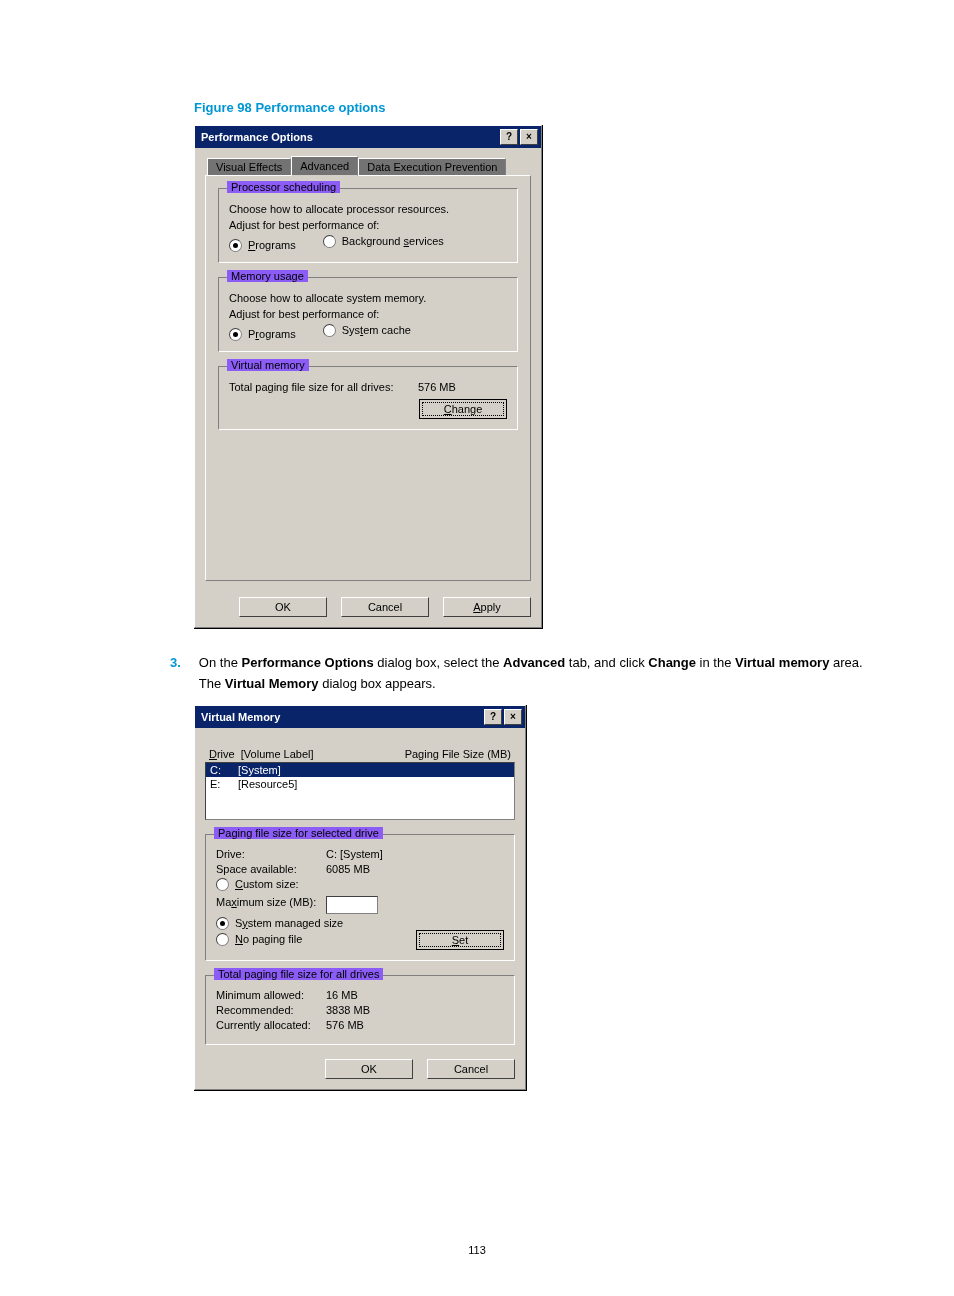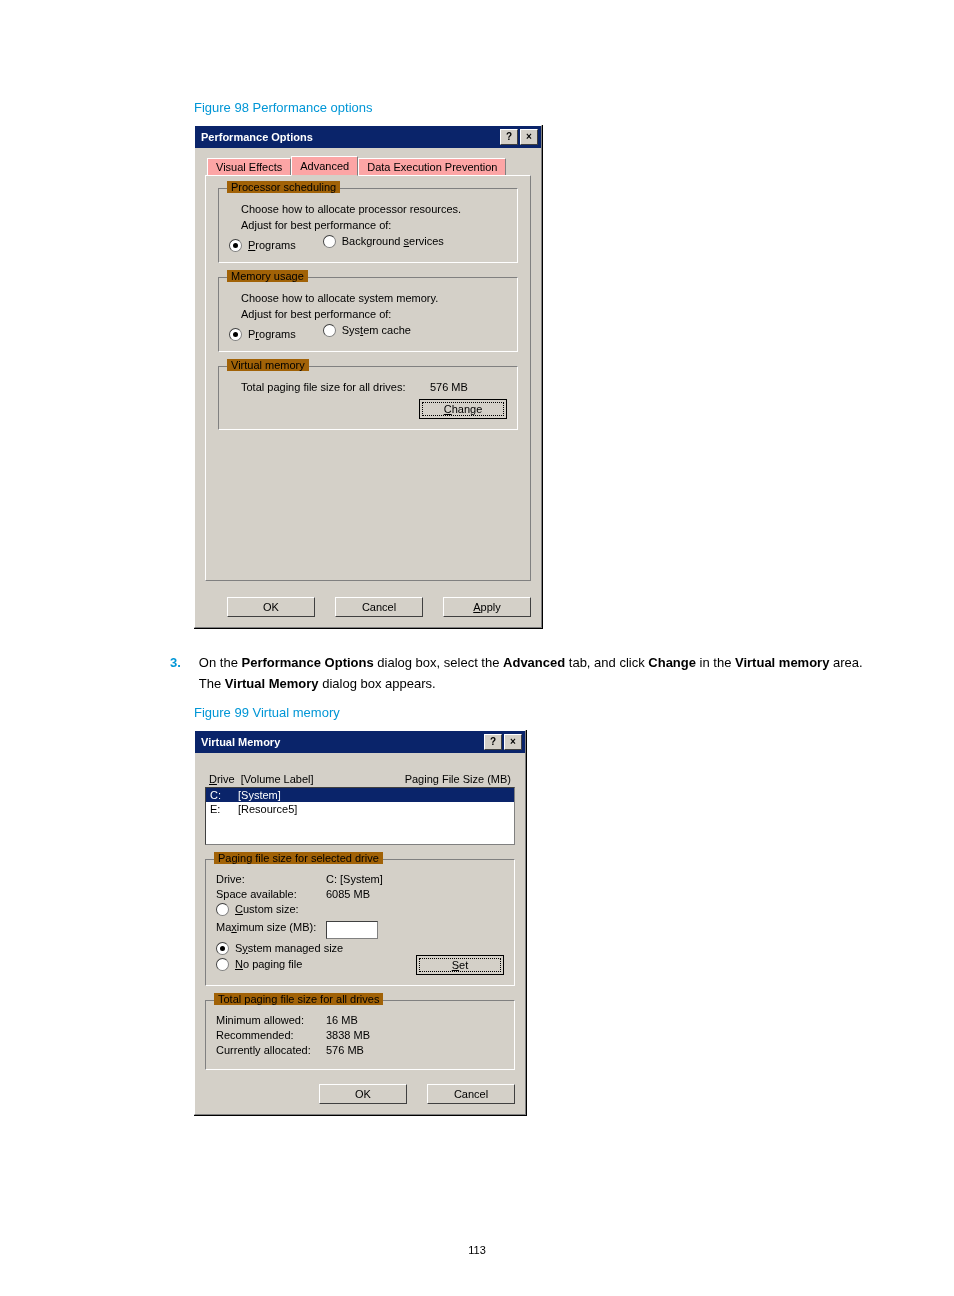--- a/index.html
+++ b/index.html
@@ -1,40 +1,40 @@
 <!DOCTYPE html>
 <html><head>
 <meta charset="utf-8">
 <style>
 body{margin:0;background:#fff;font-family:Arial,Helvetica,sans-serif;font-size:12px;color:#000}
 .page{width:954px;height:1296px;position:relative;padding:100px 70px 0 70px;box-sizing:border-box}
-.figcap{color:#0096d6;font-weight:normal;font-size:13px;margin-bottom:10px;margin-left:124px}
+.figcap{color:#0096d6;font-weight:bold;font-size:13px;margin-bottom:10px;margin-left:124px}
 .win{width:346px;background:#d4d0c8;border:1px solid #808080;border-top-color:#fff;border-left-color:#fff;margin-left:124px;font-family:Tahoma,Arial,sans-serif;font-size:11px}
 .win-outer{border:1px solid #000;border-top:none;border-left:none}
 .titlebar{background:#0a246a;color:#fff;padding:3px 3px 3px 6px;font-weight:bold;display:flex;align-items:center}
 .titlebar .t{flex:1}
 .tbtn{width:16px;height:14px;background:#d4d0c8;border:1px solid #fff;border-right-color:#404040;border-bottom-color:#404040;margin-left:2px;display:flex;align-items:center;justify-content:center;color:#000;font-size:10px;font-weight:bold;line-height:1}
 .body{padding:8px 10px 10px 10px}
 .tabs{display:flex;margin-bottom:-1px;margin-left:2px}
-.tab{padding:3px 8px;border:1px solid #808080;border-top-color:#fff;border-left-color:#fff;background:#fca5a5;font-size:11px;position:relative}
+.tab{padding:3px 8px;border:1px solid #808080;border-top-color:#fff;border-left-color:#fff;background:#737373;font-size:11px;position:relative}
 .tab.active{border-bottom-color:#d4d0c8;z-index:2}
 .tab:not(.active){margin-top:2px;padding-top:2px;padding-bottom:2px}
 .tabpanel{border:1px solid #808080;border-top-color:#fff;border-left-color:#fff;padding:12px;background:#d4d0c8;min-height:380px;position:relative}
 .group{border:1px solid #808080;border-right-color:#fff;border-bottom-color:#fff;padding:10px;margin-bottom:14px;position:relative}
-.glegend{position:absolute;top:-8px;left:8px;background:#a16207;padding:0 4px;font-size:11px}
-.group p{margin:4px 12px}
+.glegend{position:absolute;top:-8px;left:8px;background:#8b5cf6;padding:0 4px;font-size:11px}
+.group p{margin:4px 0}
 .radio{display:inline-flex;margin-right:24px}
 .radio .dot{width:11px;height:11px;border-radius:50%;border:1px solid #808080;border-top-color:#404040;border-left-color:#404040;background:#fff;margin-right:6px;display:flex;align-items:center;justify-content:center}
 .radio.sel .dot::after{content:"";width:5px;height:5px;border-radius:50%;background:#000}
 .u{text-decoration:underline}
 .btn{min-width:70px;padding:3px 8px;background:#d4d0c8;border:1px solid #404040;border-top-color:#fff;border-left-color:#fff;font-size:11px;text-align:center;display:inline-block}
 .btn.def{outline:1px dotted #000;outline-offset:-4px;border:1px solid #000}
 .btnrow{text-align:right;margin-top:6px}
 .btnrow .btn{margin-left:4px}
-.bottom-btns{display:flex;justify-content:flex-end;gap:20px;padding:6px 10px 10px}
+.bottom-btns{display:flex;justify-content:flex-end;gap:14px;padding:6px 10px 10px}
 .listbox{border:1px solid #808080;border-top-color:#404040;border-left-color:#404040;background:#fff;padding:0;height:56px;overflow:hidden}
 .listhead{display:flex;padding:0 4px;margin:12px 0 2px}
 .listhead span:first-child{flex:1}
 .lrow{display:flex;padding:1px 4px;font-size:11px}
 .lrow.sel{background:#0a246a;color:#fff}
 .lrow span:first-child{width:28px}
 .kv{display:flex;margin:3px 0}
 .kv .k{width:110px}
 .input{border:1px solid #808080;border-top-color:#404040;border-left-color:#404040;background:#fff;width:50px;height:16px;display:inline-block}
 .step{margin:24px 0 10px 100px;display:flex;font-size:13px;line-height:1.6}
@@ -106,21 +106,20 @@
   <span class="btn"><span class="u">A</span>pply</span>
  </div>
 </div>
 </div>
 
 <div class="step">
  <div class="num">3.</div>
  <div class="txt">On the <b>Performance Options</b> dialog box, select the <b>Advanced</b> tab, and click <b>Change</b> in the <b>Virtual memory</b> area. The <b>Virtual Memory</b> dialog box appears.</div>
 </div>
 
-<div class="figcap">Figure 99 Virtual memory</div>
 
 <div class="win-outer" style="width:332px;margin-left:124px">
 <div class="win" style="width:330px;margin-left:0">
  <div class="titlebar">
   <span class="t">Virtual Memory</span>
   <span class="tbtn">?</span>
   <span class="tbtn">×</span>
  </div>
  <div class="body">
   <div class="listhead">

